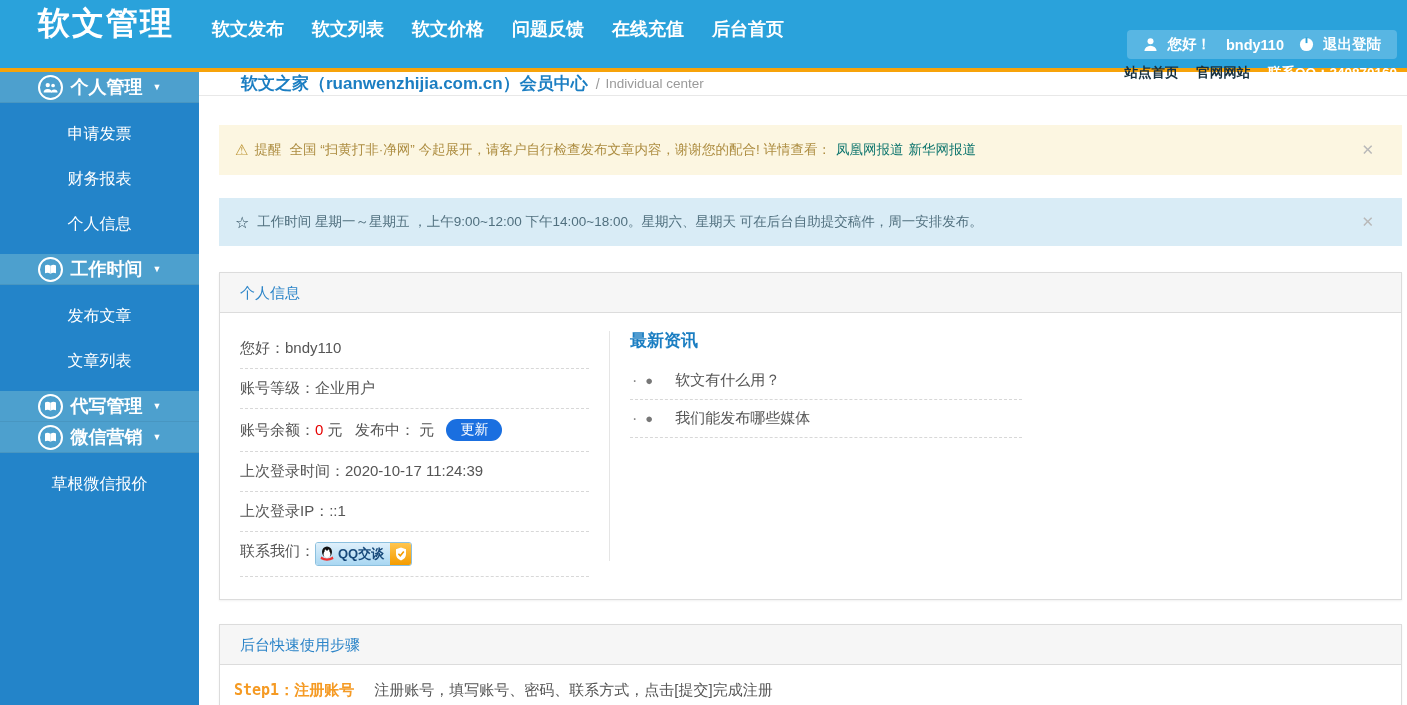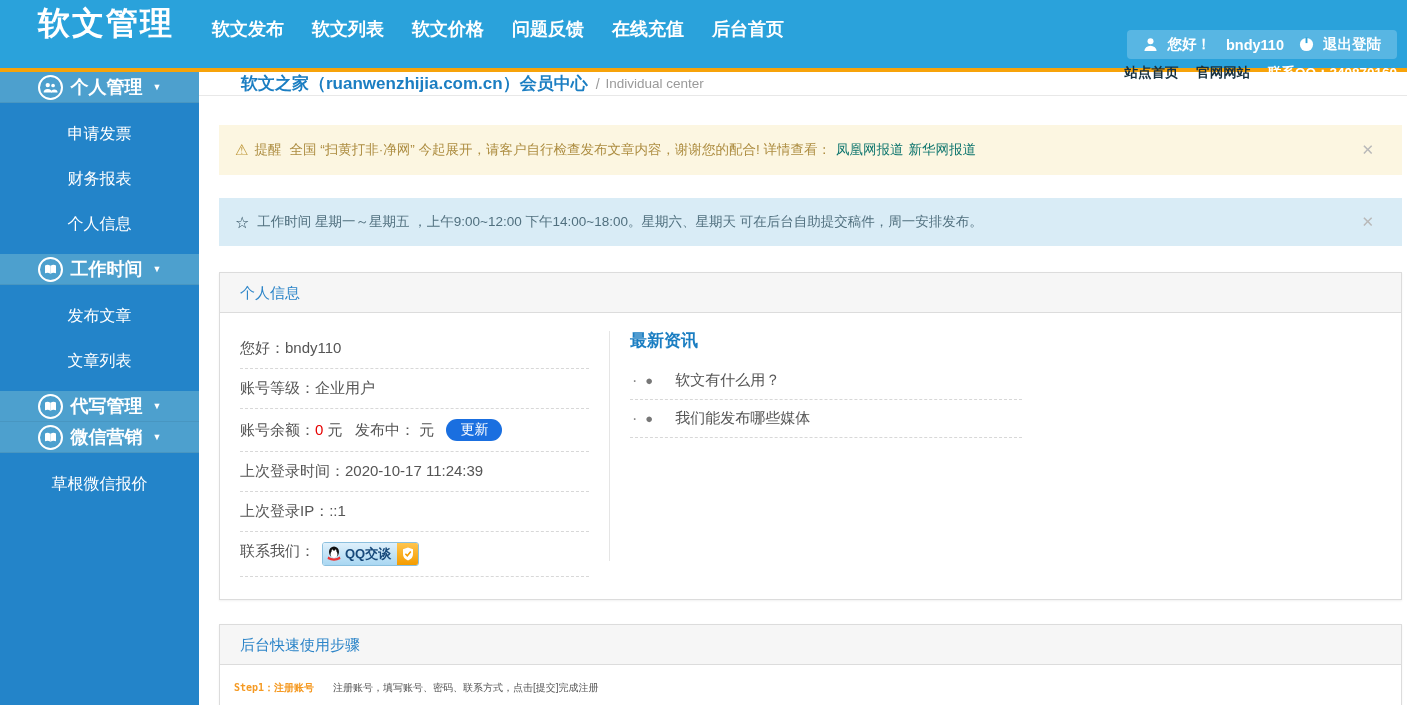--- a/index.html
+++ b/index.html
@@ -62,40 +62,40 @@
   .panel-header { height:40px; line-height:40px; background:#f6f6f6; border-bottom:1px solid #dcdcdc;
      padding-left:20px; color:#2b84c8; font-size:15px; }
   .panel-body { display:flex; }
 
   .profile-col { width:389px; flex-shrink:0; padding:16px 20px 22px 20px; }
   .p-row { font-size:15px; color:#555; padding:10px 0; border-bottom:1px dashed #d8d8d8; white-space:nowrap; }
   .red { color:#e60000; }
   .btn-update { display:inline-block; background:#1a6fe0; color:#fff; font-size:14px;
      border:none; border-radius:11px; padding:2px 14px; margin-left:8px; cursor:pointer; vertical-align:1px; }
 
-  .qq-widget { display:inline-flex; align-items:stretch; vertical-align:-6px; margin-left:7px;
+  .qq-widget { display:inline-flex; align-items:stretch; vertical-align:-6px; margin-left:0;
      border:1px solid #8cc0de; border-radius:3px; overflow:hidden; cursor:pointer; }
   .qq-main { display:flex; align-items:center; gap:4px; padding:2px 6px 2px 4px;
      background:linear-gradient(#dff0fb,#a9d7f2); color:#17497a; font-size:13px; font-weight:bold; }
   .qq-badge { width:21px; display:flex; align-items:center; justify-content:center;
      background:linear-gradient(#ffc54f,#f49c00); }
 
   .col-divider { width:1px; background:#e5e5e5; margin:18px 0 38px 0; }
 
   .news-col { flex:1; padding:16px 0 0 20px; }
   .news-title { color:#1b7ec2; font-size:17px; font-weight:bold; margin-bottom:10px; }
   .news-list { list-style:none; width:392px; }
   .news-list li { display:flex; align-items:center; font-size:15px; color:#555;
      padding:9px 0; border-bottom:1px dashed #d8d8d8; cursor:pointer; }
   .bullet-sm { color:#888; font-size:16px; margin:0 8px 0 2px; }
   .bullet-lg { color:#777; font-size:13px; margin-right:22px; }
 
   .steps-panel { margin-top:24px; margin-bottom:0; }
   .steps-body { padding:16px 20px 30px 14px; }
-  .step-row { font-size:10px; }
+  .step-row { font-size:15px; }
   .step-label { color:#f59a23; font-weight:bold; font-family:"DejaVu Sans Mono","Liberation Mono",monospace; }
   .step-text { color:#555; margin-left:16px; }
 
   svg { display:block; }
 </style>
 </head>
 <body>
 
 <div class="topbar">
   <div class="topbar-inner">

